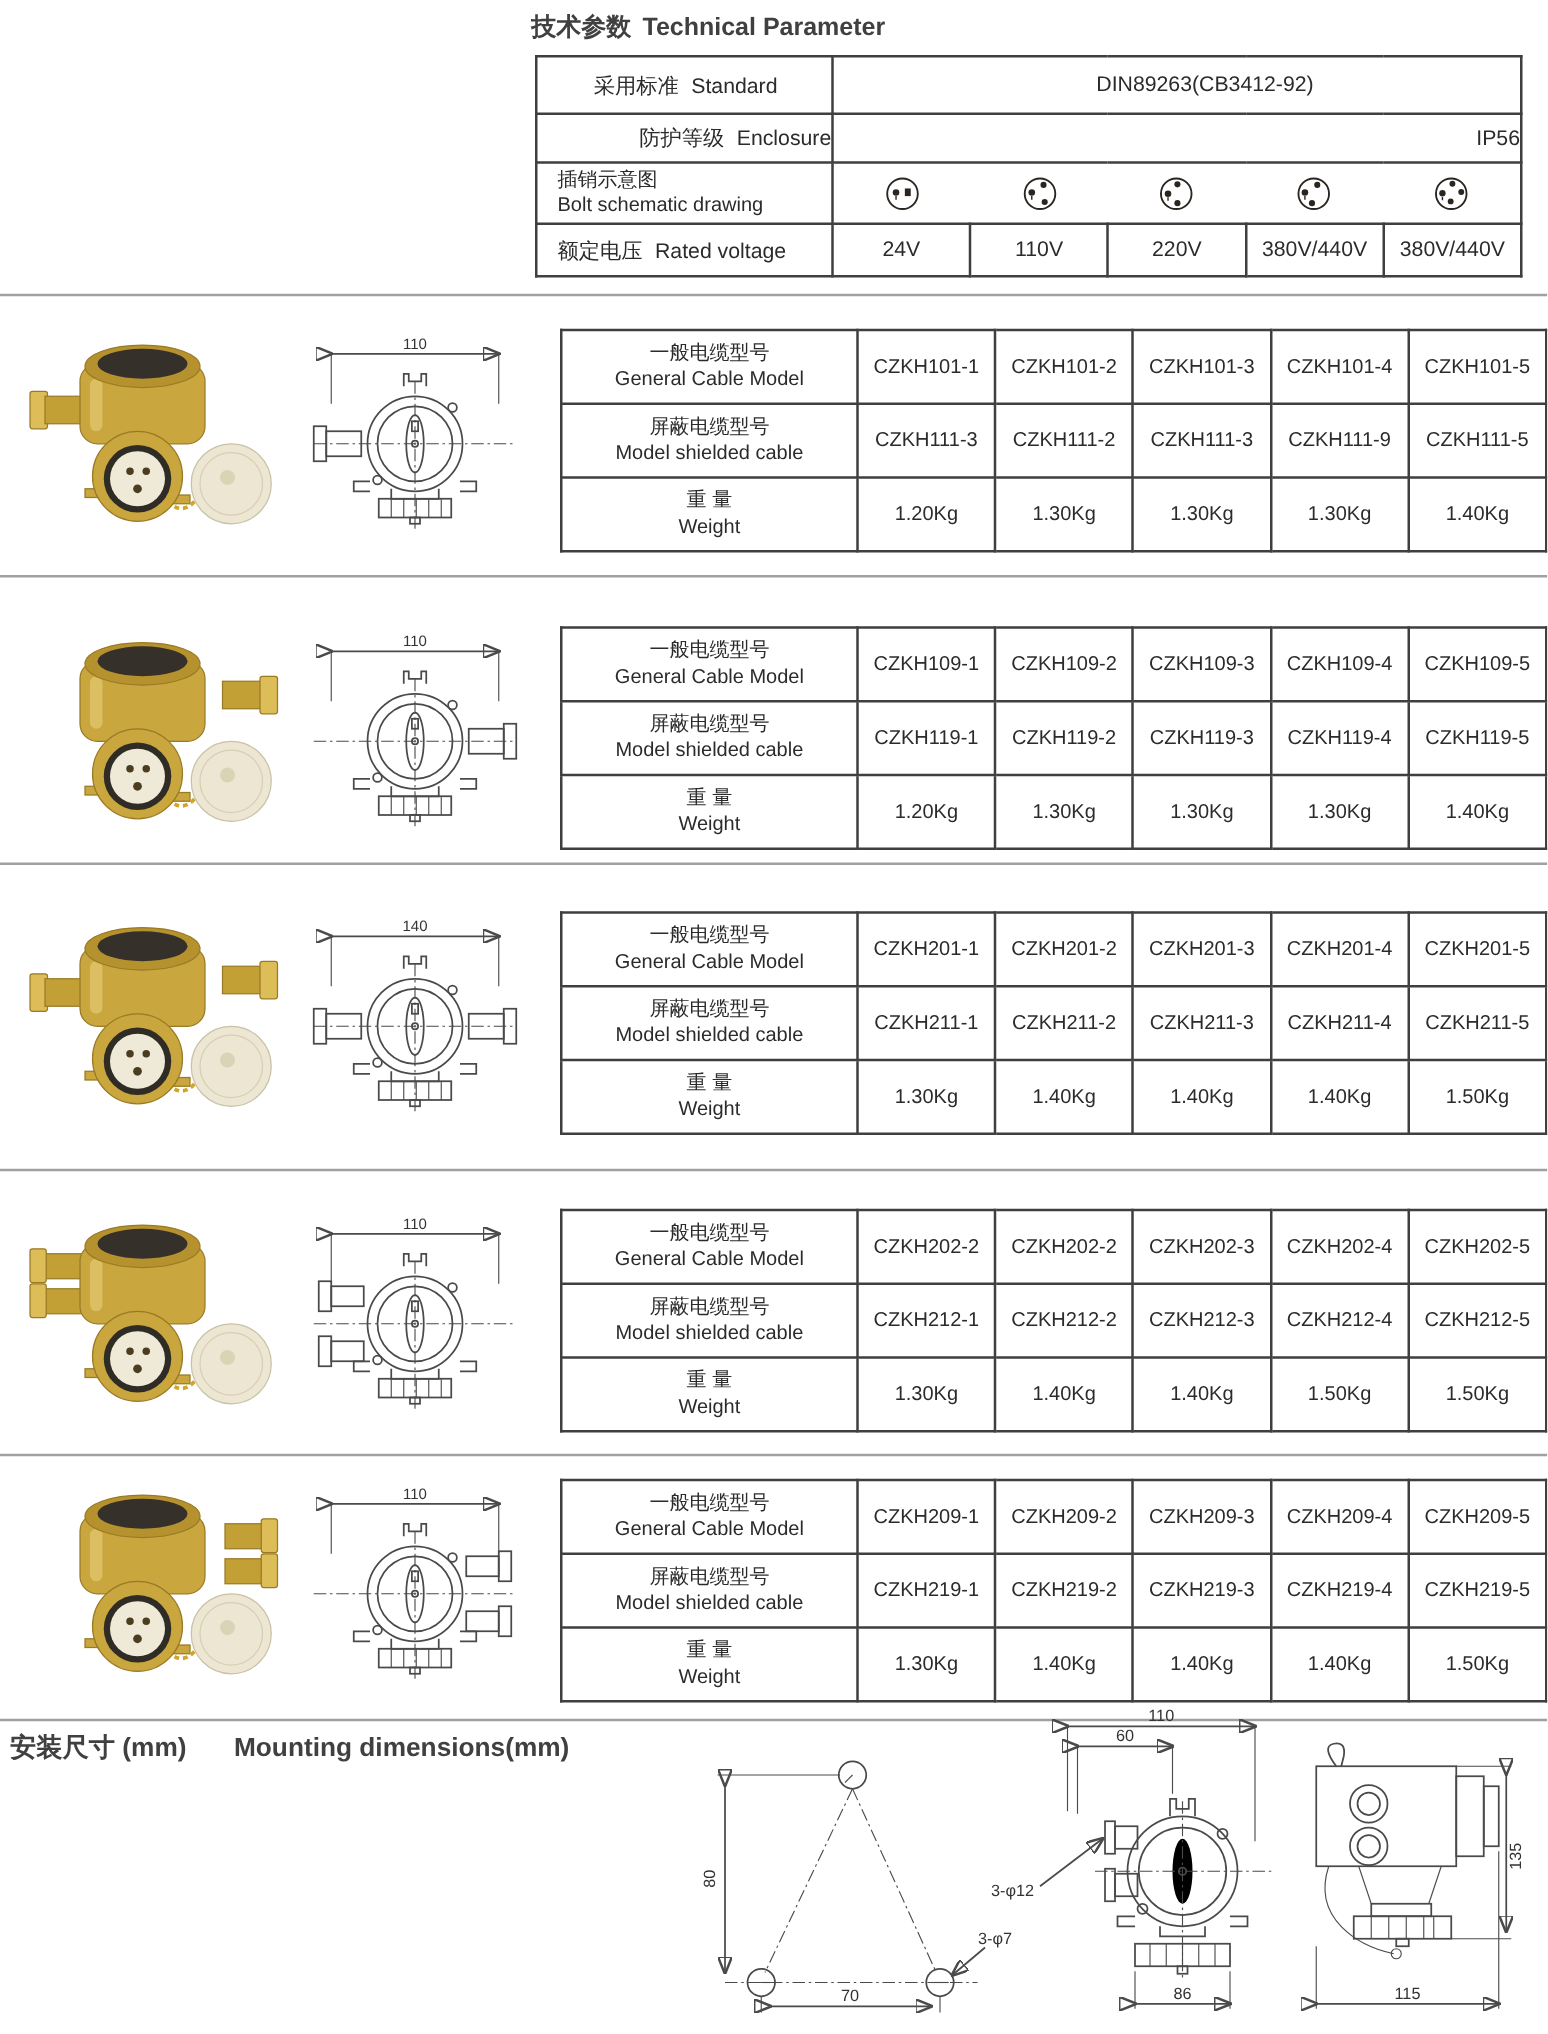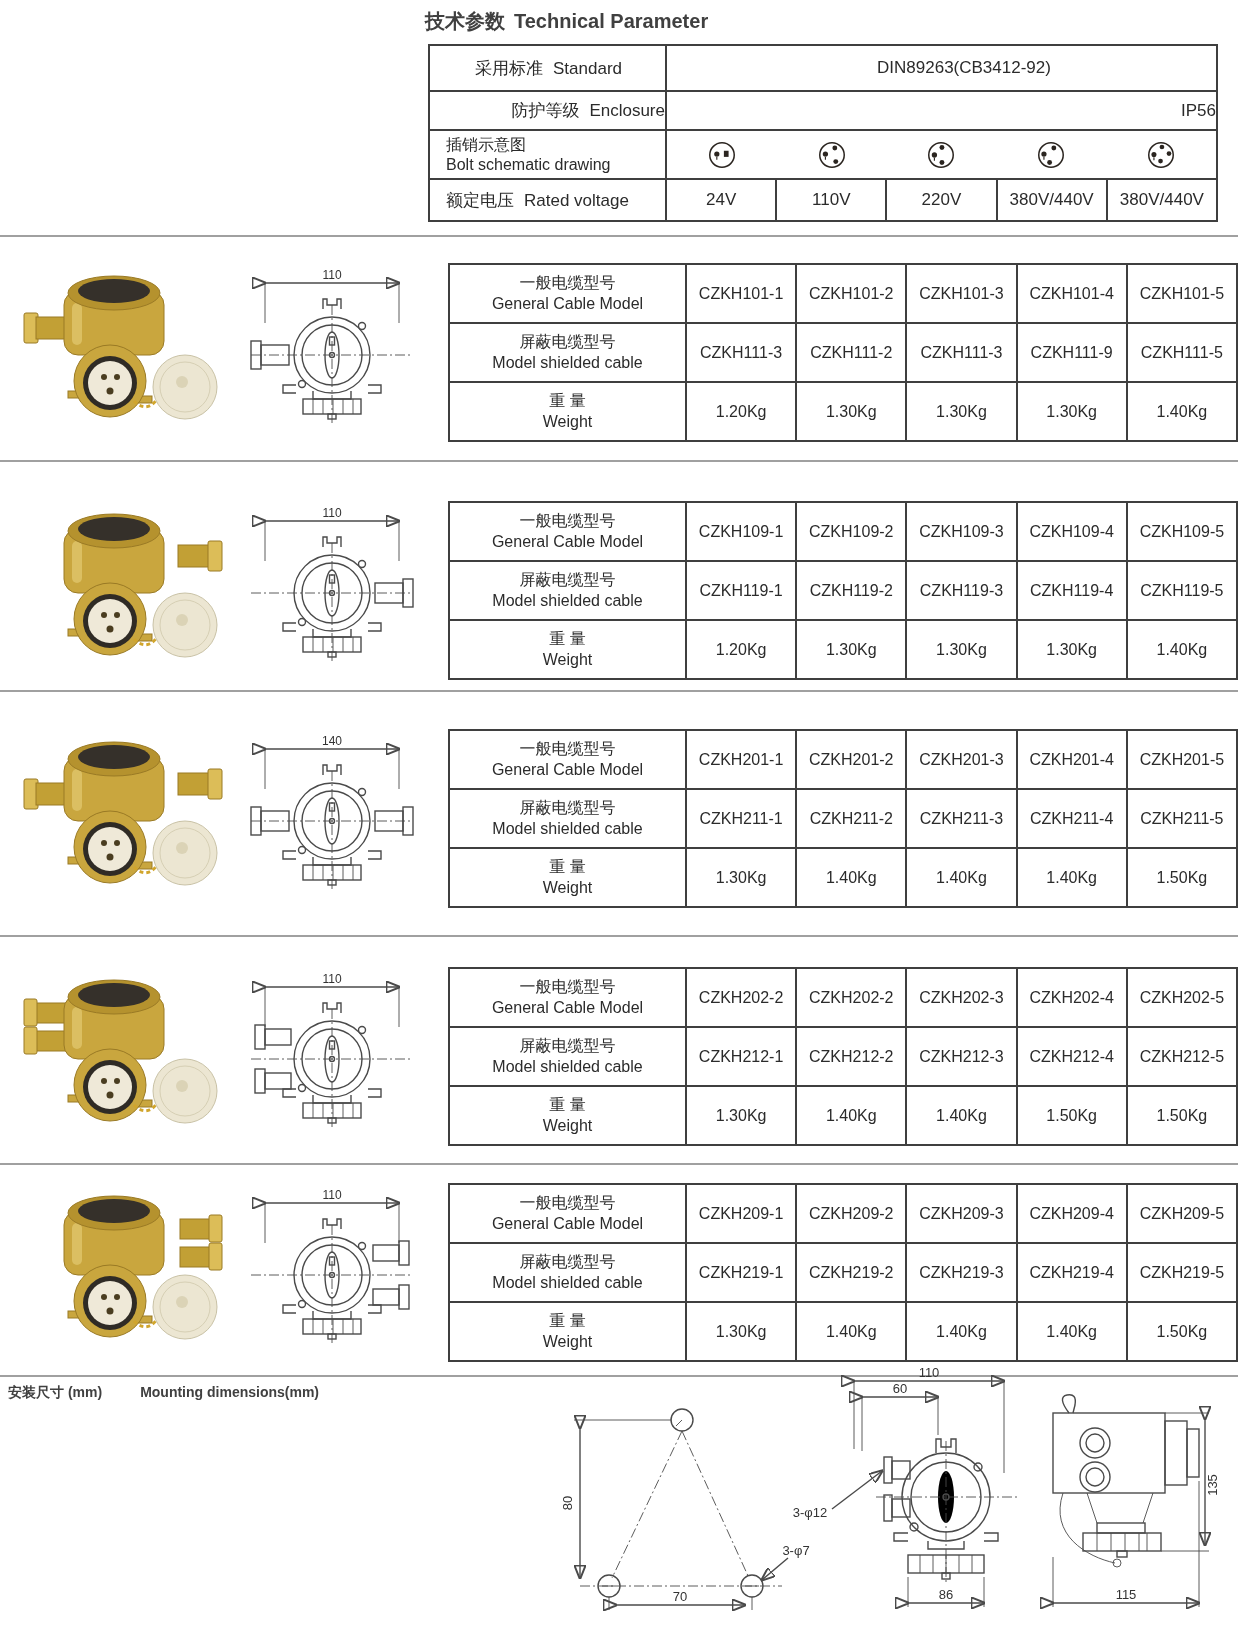--- a/index.html
+++ b/index.html
@@ -1,21 +1,21 @@
 <!DOCTYPE html>
 <html><head>
 <meta charset="utf-8">
 <style>
   html,body{margin:0;padding:0;background:#fff;}
   .page{position:relative;width:1238px;height:1627px;background:#fff;overflow:hidden;
         font-family:"Liberation Sans",sans-serif;color:#2b2b2b;}
   .orange-title{position:absolute;font-weight:bold;color:#404040;white-space:nowrap;}
   #tech-title{left:425px;top:8px;font-size:20px;}
   #tech-title .en{margin-left:9px;}
-  #mount-title{left:8px;top:1384px;font-size:14px;}
+  #mount-title{left:8px;top:1384px;font-size:21px;}
   #mount-title .en{margin-left:38px;}
 
   table{border-collapse:collapse;table-layout:fixed;}
   td{border:2px solid #3f3f3f;text-align:center;vertical-align:middle;padding:0;font-size:17px;}
 
   
   #tech-table{position:absolute;left:428px;top:44px;width:790px;}
   #tech-table .lbl{text-align:left;padding-left:16px;}
   #tech-table .lbl .en{margin-left:10px;}
   #tech-table tr.r1 td{height:44px;padding-left:45px;}

